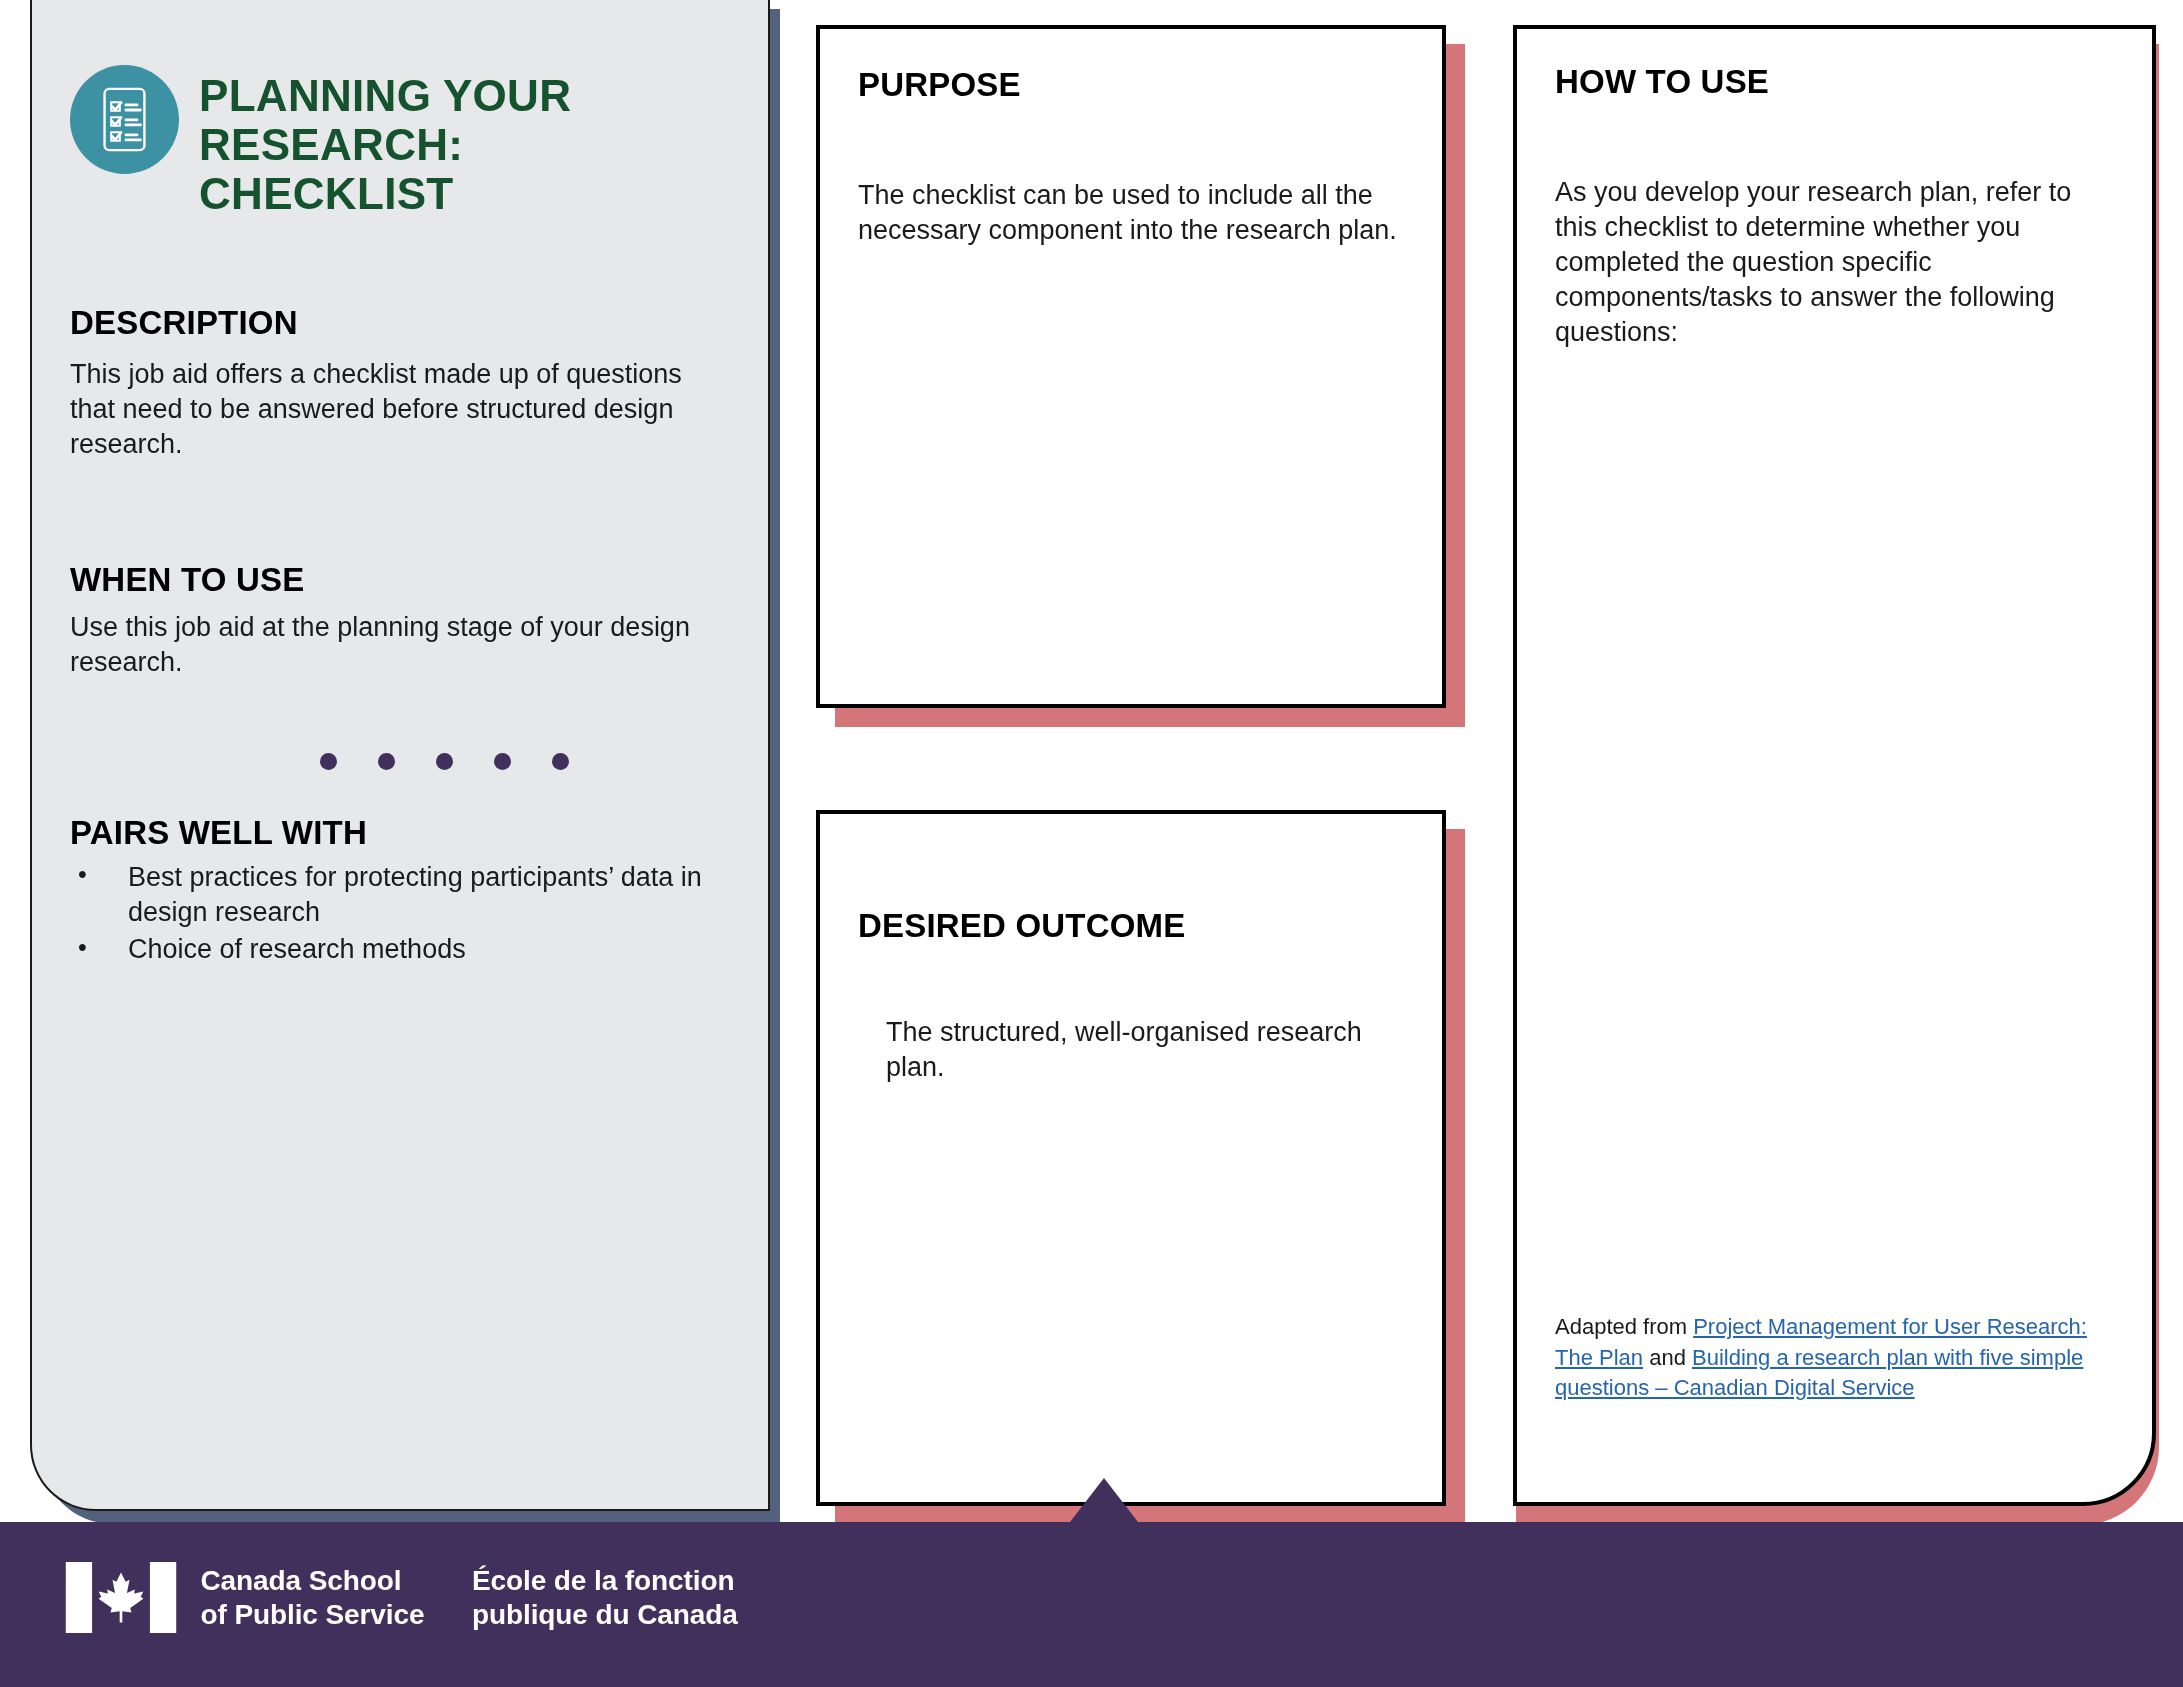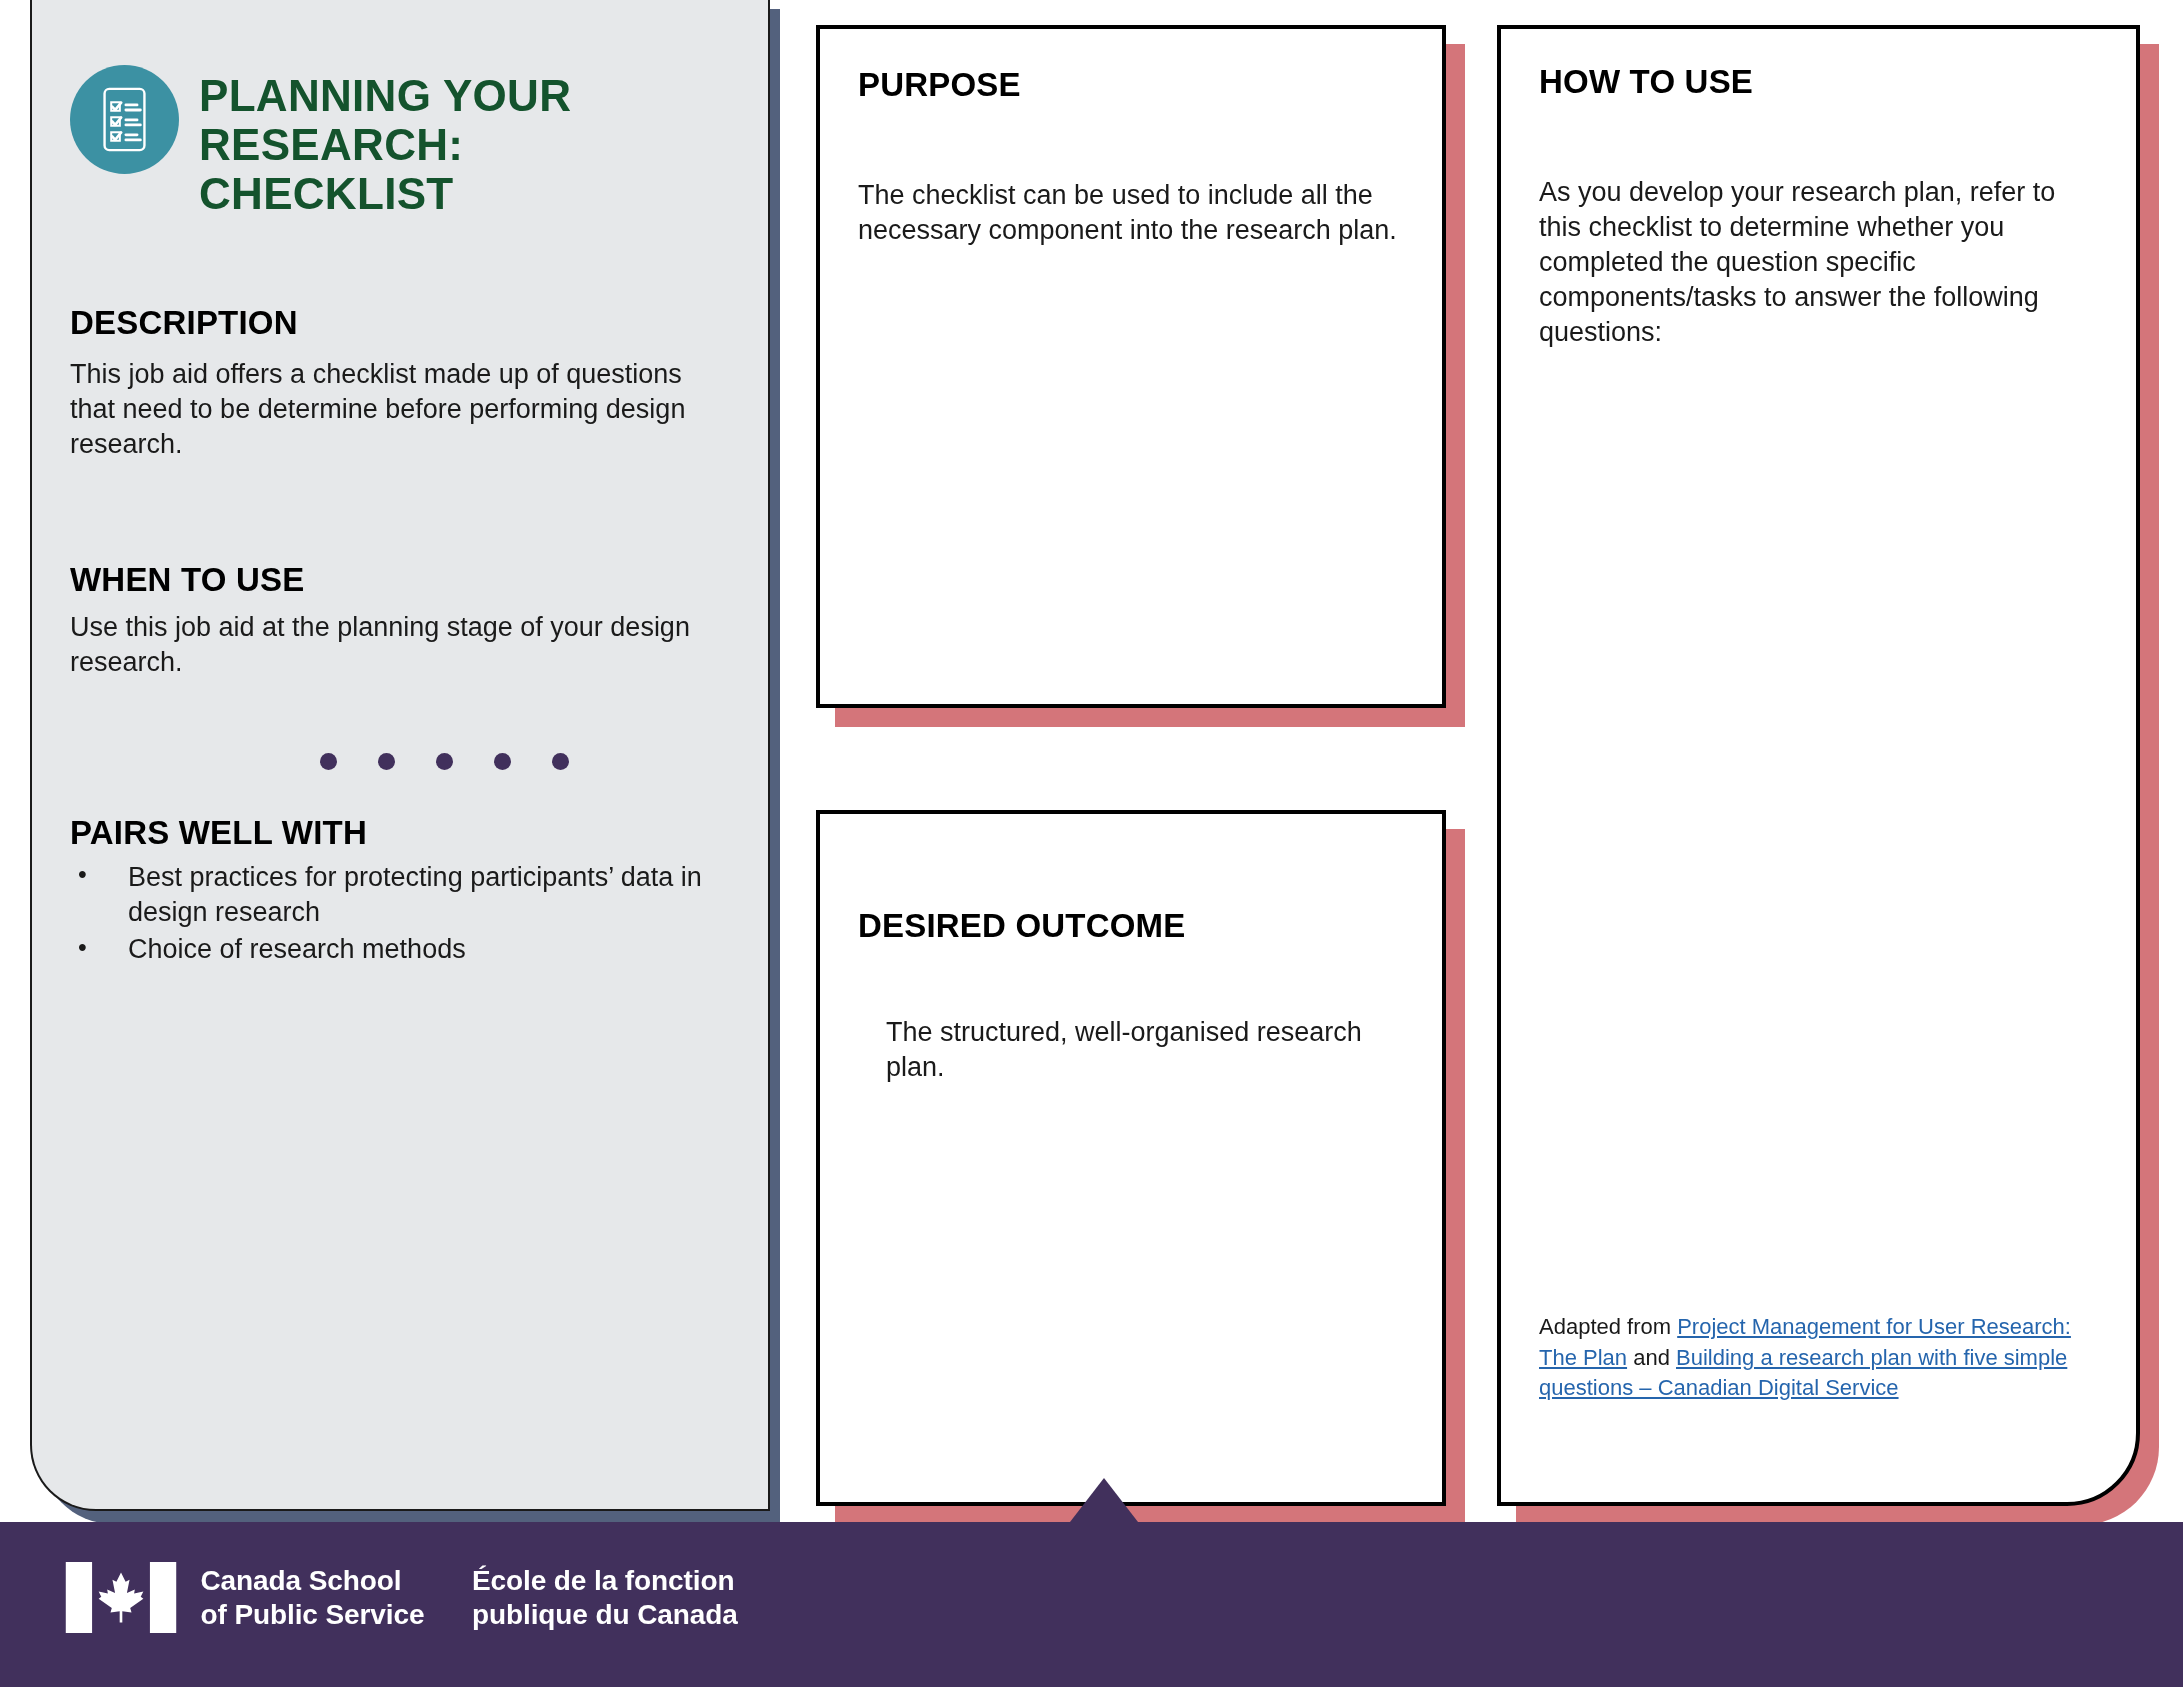--- a/index.html
+++ b/index.html
@@ -169,21 +169,21 @@
   #outcome-wrap .card-pad { padding-top: 93px; }
   #outcome-wrap .card-text { margin-top: 70px; margin-left: 28px; }
 
   
   #howto-wrap { left: 1497px; top: 25px; width: 662px; height: 1499px; }
   #howto-wrap .card-shadow {
     left: 18.5px; top: 18.5px; width: 643px; height: 1481px;
     border-bottom-right-radius: 78px;
   }
   #howto-wrap .card {
-    left: 0; top: 0; width: 643px; height: 1481px;
+    left: 16px; top: 0; width: 643px; height: 1481px;
     border-bottom-right-radius: 73px;
   }
   #howto-wrap .card-pad { padding-top: 34px; }
   #howto-wrap .card-text { margin-top: 74px; }
 
   #adapted-from {
     position: absolute;
     left: 38px;
     bottom: 98px;
     width: 564px;
@@ -292,21 +292,21 @@
             <path d="M63.5 107.5 l4.5 5 l9 -11" fill="none" stroke="#ffffff" stroke-width="4" stroke-linecap="round" stroke-linejoin="round"></path>
             <rect x="82" y="103" width="21" height="4.2" rx="2.1" fill="#ffffff"></rect>
             <rect x="82" y="110.6" width="26" height="4.2" rx="2.1" fill="#ffffff"></rect>
           </svg>
         </div>
         <div class="aid-title">PLANNING YOUR RESEARCH: CHECKLIST</div>
       </div>
 
       <div id="description-block">
         <div class="sec-head">DESCRIPTION</div>
-        <div class="sec-body">This job aid offers a checklist made up of questions that need to be determine before performing design research.</div>
+        <div class="sec-body">This job aid offers a checklist made up of questions that need to be answered before structured design research.</div>
       </div>
 
       <div id="when-block">
         <div class="sec-head">WHEN TO USE</div>
         <div class="sec-body"> Use this job aid at the planning stage of your design research.</div>
       </div>
 
       <div id="dots-divider">
         <span class="dot"></span>
         <span class="dot"></span>

